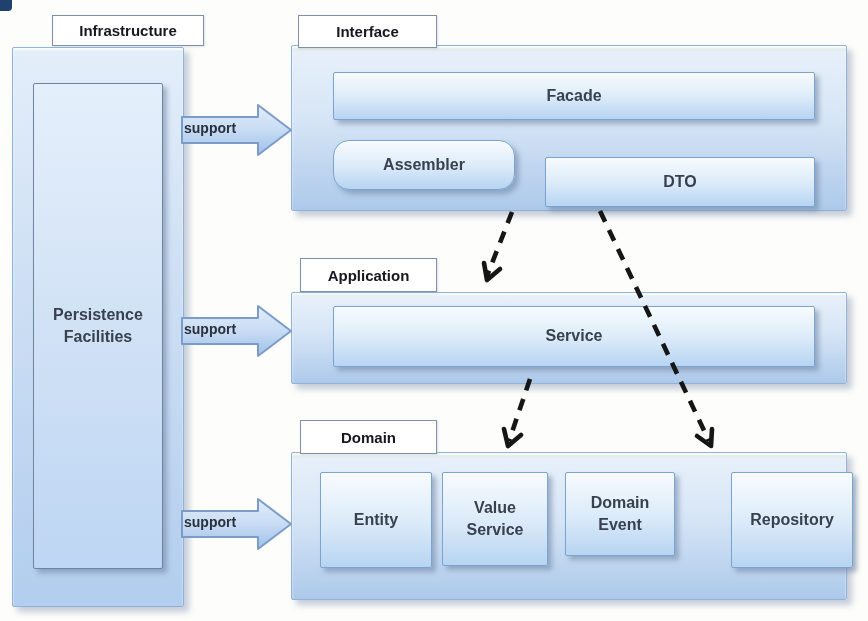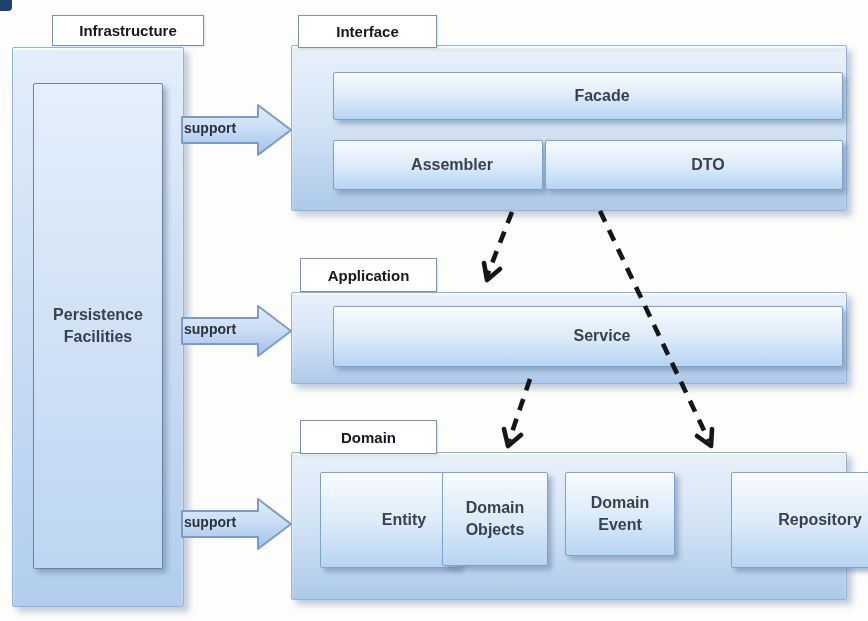--- a/index.html
+++ b/index.html
@@ -15,21 +15,21 @@
   .container.infra{
     background:linear-gradient(180deg,#e3eefa 0%,#cfe0f4 40%,#b2cdee 100%);
   }
 
   
   .node{
     position:absolute; z-index:3; border:1.3px solid #7ba3d0; border-radius:2px;
     background:linear-gradient(180deg,#f7fbfe 0%,#dcebf9 52%,#b7d4f2 100%);
     box-shadow:4px 4px 5px rgba(108,130,160,.55);
     display:flex; align-items:center; justify-content:center; text-align:center;
-    font-size:16px; font-weight:600; color:#39414f; line-height:1.4;padding-left:28px;
+    font-size:16px; font-weight:600; color:#39414f; line-height:1.4;
   }
   .node.persistence{
     border-color:#70839f;
     background:linear-gradient(180deg,#e4effb 0%,#d3e3f6 45%,#bdd6f3 100%);
   }
 
   
   .layer-tag{
     position:absolute; z-index:6; background:#ffffff; border:1.6px solid #7e91a8;
     display:flex; align-items:center; justify-content:center;
@@ -63,44 +63,44 @@
     <span>Persistence Facilities</span>
   </div>
   <div class="layer-tag" style="left:18px; top:15px; width:150px; height:29px;margin-left:34px;">
     <span>Infrastructure</span>
   </div>
 
   <div class="container" style="left:291px; top:45px; width:554px; height:164px;"></div>
   <div class="node" style="left:333px; top:72px; width:480px; height:46px;">
     <span>Facade</span>
   </div>
-  <div class="node" style="left:333px; top:140px; width:180px; height:48px;">
+  <div class="node" style="left:333px; top:140px; width:180px; height:48px;border-radius:16px;">
     <span>Assembler</span>
   </div>
-  <div class="node" style="left:545px; top:140px; width:268px; height:48px;">
+  <div class="node" style="left:545px; top:157px; width:268px; height:48px;">
     <span>DTO</span>
   </div>
   <div class="layer-tag" style="left:298px; top:15px; width:137px; height:31px;">
     <span>Interface</span>
   </div>
 
   <div class="container" style="left:291px; top:292px; width:554px; height:90px;"></div>
   <div class="node" style="left:333px; top:306px; width:480px; height:59px;">
     <span>Service</span>
   </div>
   <div class="layer-tag" style="left:300px; top:258px; width:135px; height:32px;">
     <span>Application</span>
   </div>
 
   <div class="container" style="left:291px; top:452px; width:554px; height:146px;"></div>
   <div class="node" style="left:320px; top:472px; width:110px; height:94px;">
     <span>Entity</span>
   </div>
   <div class="node" style="left:442px; top:472px; width:106px; height:94px; padding:0 12px; box-sizing:border-box;">
-    <span>Domain Objects</span>
+    <span>Value Service</span>
   </div>
   <div class="node" style="left:565px; top:472px; width:110px; height:84px; padding:4px 14px; box-sizing:border-box;">
     <span>Domain Event</span>
   </div>
   <div class="node" style="left:731px; top:472px; width:120px; height:94px;">
     <span>Repository</span>
   </div>
   <div class="layer-tag" style="left:300px; top:420px; width:135px; height:32px;">
     <span>Domain</span>
   </div>

